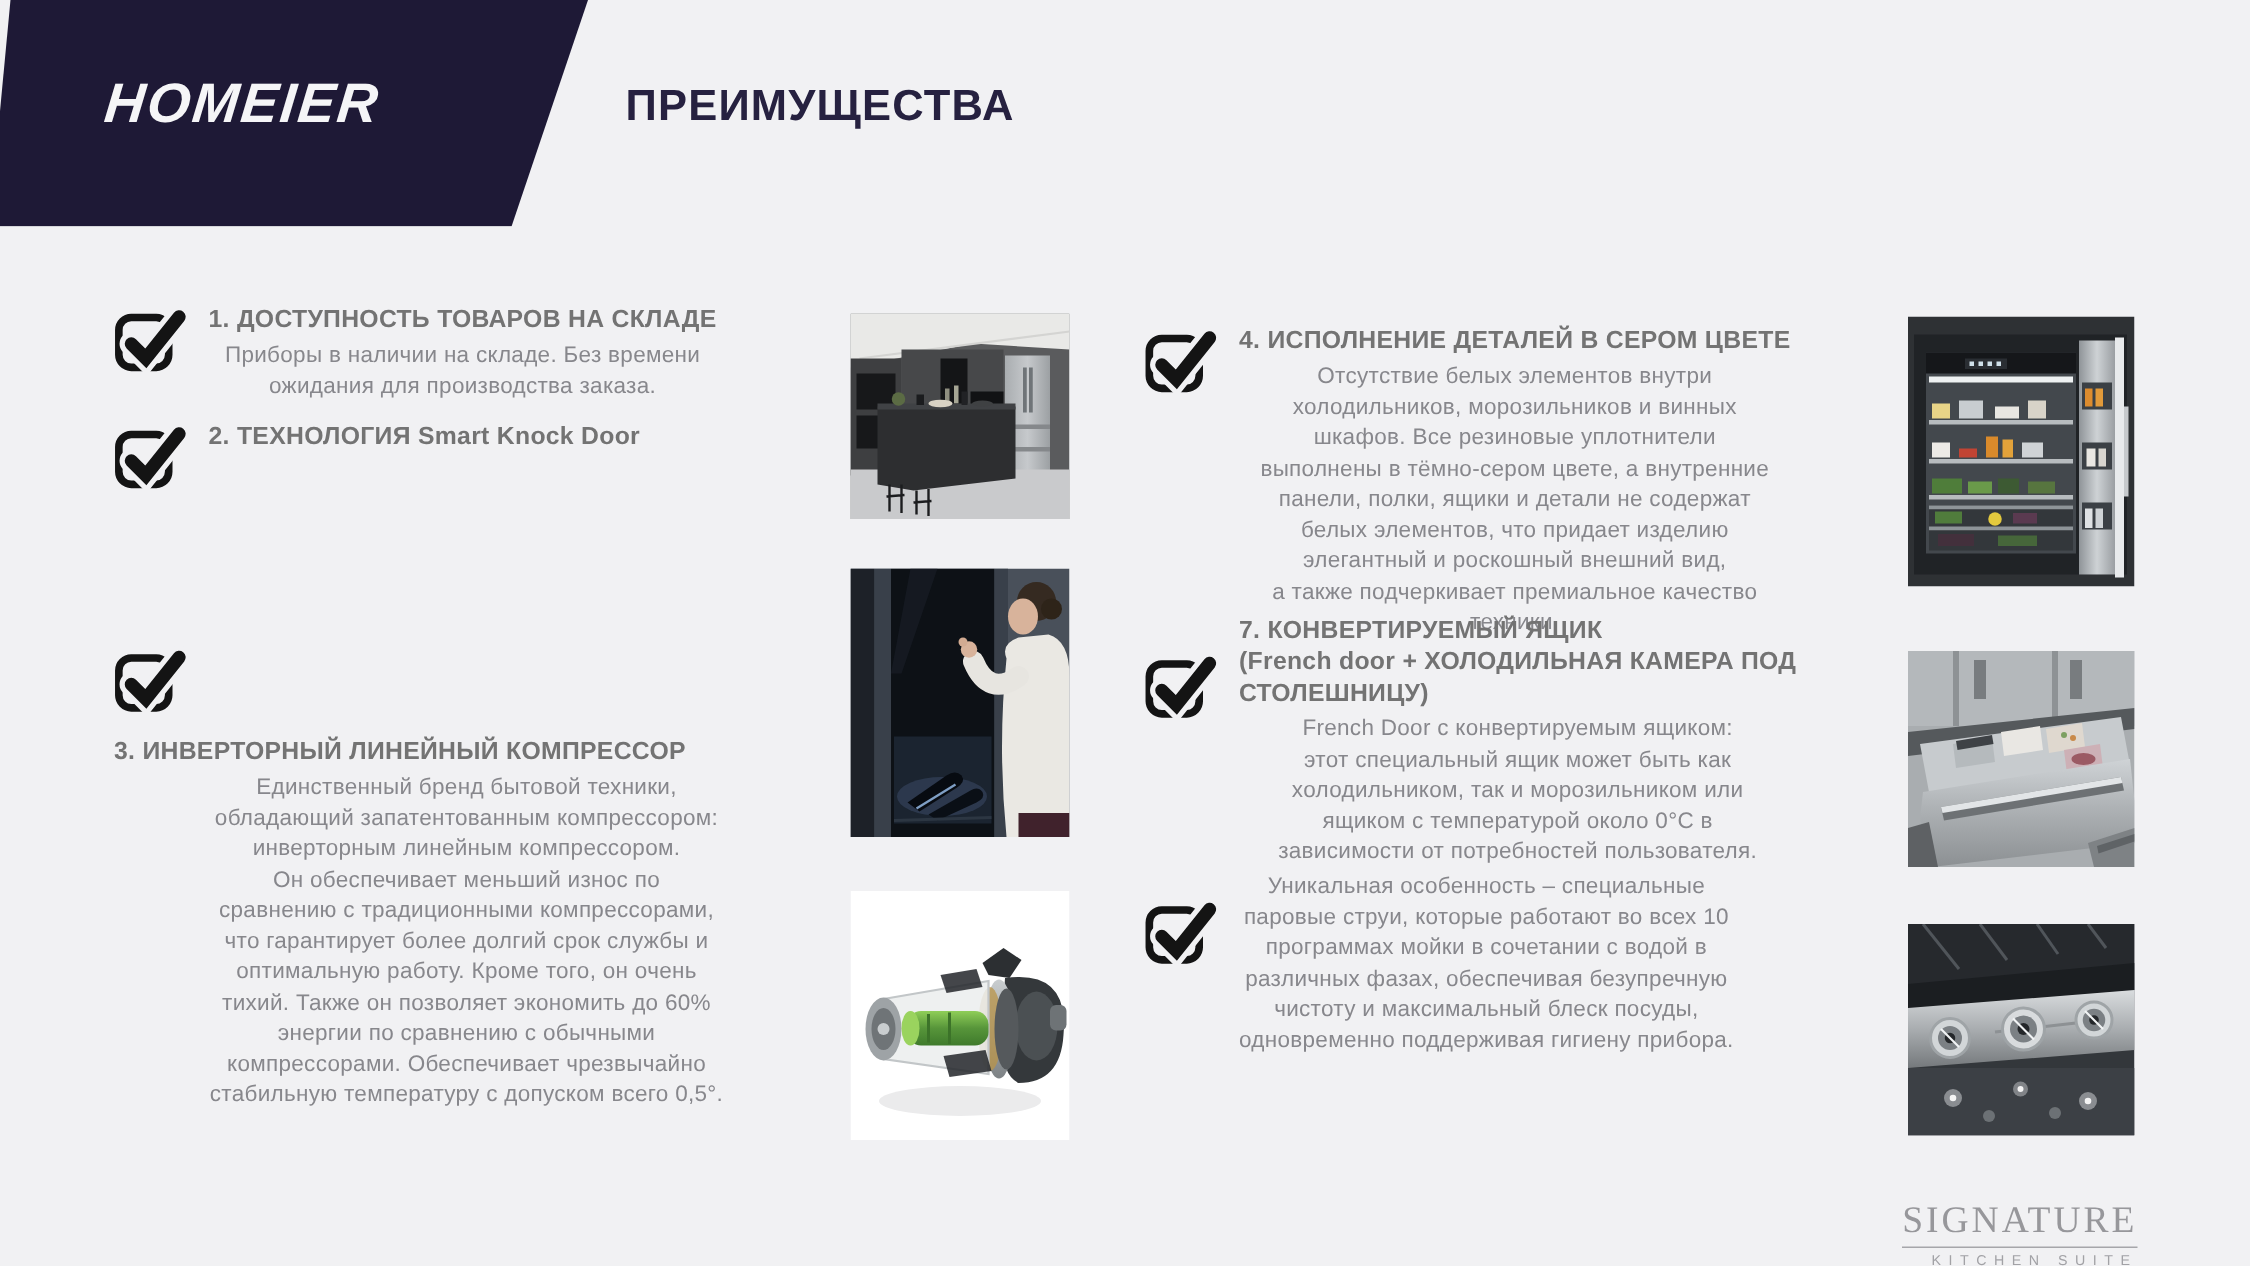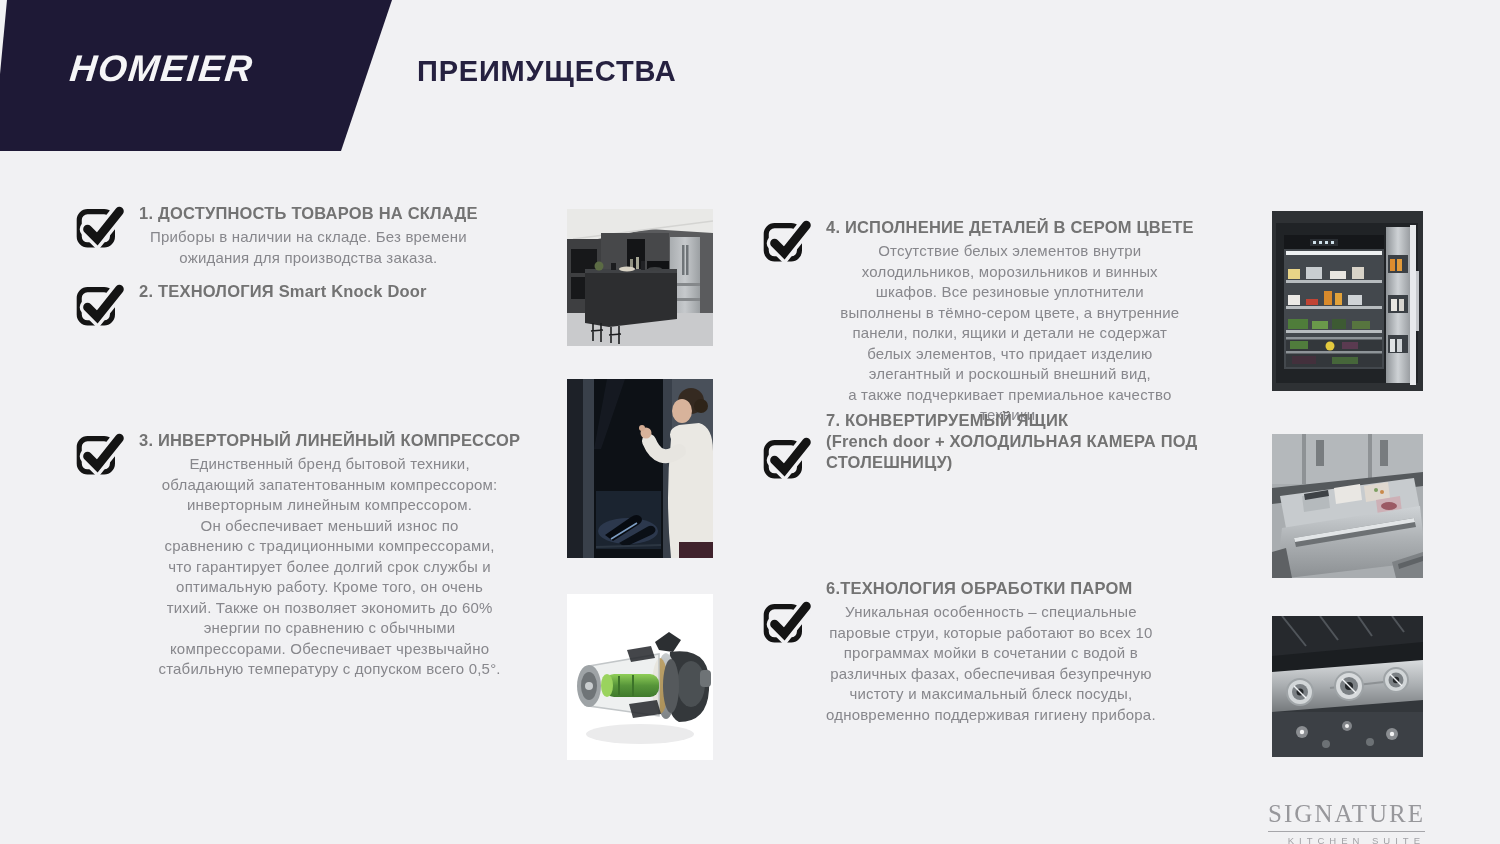--- a/index.html
+++ b/index.html
@@ -81,21 +81,21 @@
         <rect x="3.5" y="9" width="36" height="36" rx="9" fill="none" stroke="#141414" stroke-width="5.5"></rect>
         <path d="M12.5 28 L23 38.5 L47 8.5" fill="none" stroke="#f1f1f3" stroke-width="17" stroke-linecap="round"></path>
         <path d="M12.5 28 L23 38.5 L47 8.5" fill="none" stroke="#141414" stroke-width="9.5" stroke-linecap="round"></path>
       </svg>
     </div>
     <div class="adv-text">
       <div class="adv-title">2. ТЕХНОЛОГИЯ Smart Knock Door</div>
     </div>
   </div>
 
-  <div class="adv" style="left:76px; top:430px; width:470px;">
+  <div class="adv" style="left:76px; top:430px; width:470px;flex-direction:column;">
     <div class="adv-icon">
       <svg viewBox="0 0 52 48" width="48" height="45">
         <rect x="3.5" y="9" width="36" height="36" rx="9" fill="none" stroke="#141414" stroke-width="5.5"></rect>
         <path d="M12.5 28 L23 38.5 L47 8.5" fill="none" stroke="#f1f1f3" stroke-width="17" stroke-linecap="round"></path>
         <path d="M12.5 28 L23 38.5 L47 8.5" fill="none" stroke="#141414" stroke-width="9.5" stroke-linecap="round"></path>
       </svg>
     </div>
     <div class="adv-text">
       <div class="adv-title">3. ИНВЕРТОРНЫЙ ЛИНЕЙНЫЙ КОМПРЕССОР</div>
       <div class="adv-body">Единственный бренд бытовой техники,
@@ -139,33 +139,37 @@
       <svg viewBox="0 0 52 48" width="48" height="45">
         <rect x="3.5" y="9" width="36" height="36" rx="9" fill="none" stroke="#141414" stroke-width="5.5"></rect>
         <path d="M12.5 28 L23 38.5 L47 8.5" fill="none" stroke="#f1f1f3" stroke-width="17" stroke-linecap="round"></path>
         <path d="M12.5 28 L23 38.5 L47 8.5" fill="none" stroke="#141414" stroke-width="9.5" stroke-linecap="round"></path>
       </svg>
     </div>
     <div class="adv-text">
       <div class="adv-title">7. КОНВЕРТИРУЕМЫЙ ЯЩИК
 (French door + ХОЛОДИЛЬНАЯ КАМЕРА ПОД
 СТОЛЕШНИЦУ)</div>
+      <div class="adv-body">French Door с конвертируемым ящиком:
+этот специальный ящик может быть как
+холодильником, так и морозильником или
+ящиком с температурой около 0°C в
+зависимости от потребностей пользователя.</div>
     </div>
   </div>
 
   <div class="adv" style="left:763px; top:578px; width:470px;">
     <div class="adv-icon" style="margin-top:20px;">
       <svg viewBox="0 0 52 48" width="48" height="45">
         <rect x="3.5" y="9" width="36" height="36" rx="9" fill="none" stroke="#141414" stroke-width="5.5"></rect>
         <path d="M12.5 28 L23 38.5 L47 8.5" fill="none" stroke="#f1f1f3" stroke-width="17" stroke-linecap="round"></path>
         <path d="M12.5 28 L23 38.5 L47 8.5" fill="none" stroke="#141414" stroke-width="9.5" stroke-linecap="round"></path>
       </svg>
     </div>
     <div class="adv-text">
-      <div class="adv-title">6.ТЕХНОЛОГИЯ ОБРАБОТКИ ПАРОМ</div>
       <div class="adv-body">Уникальная особенность – специальные
 паровые струи, которые работают во всех 10
 программах мойки в сочетании с водой в
 различных фазах, обеспечивая безупречную
 чистоту и максимальный блеск посуды,
 одновременно поддерживая гигиену прибора.</div>
     </div>
   </div>
 
   <div class="photo" style="left:567px; top:209px;">

